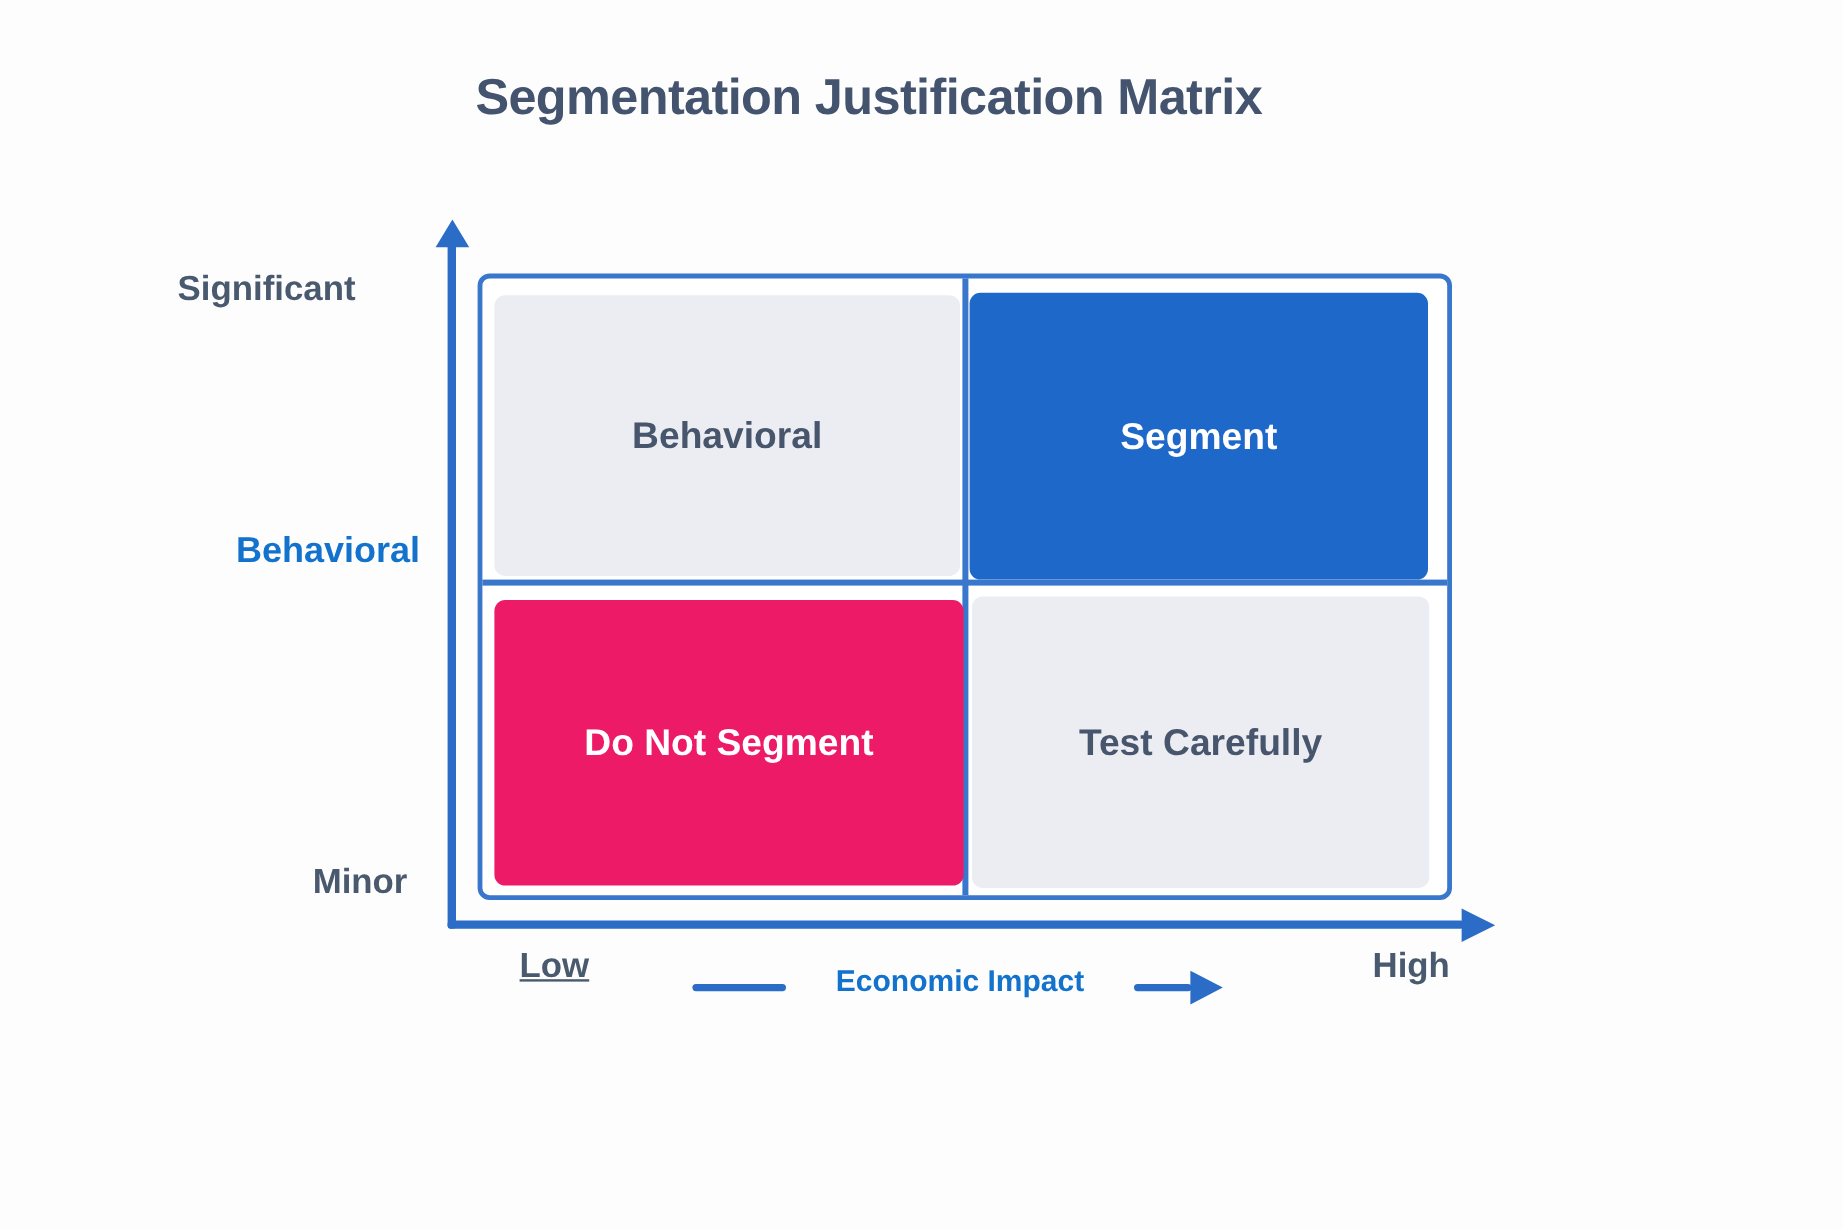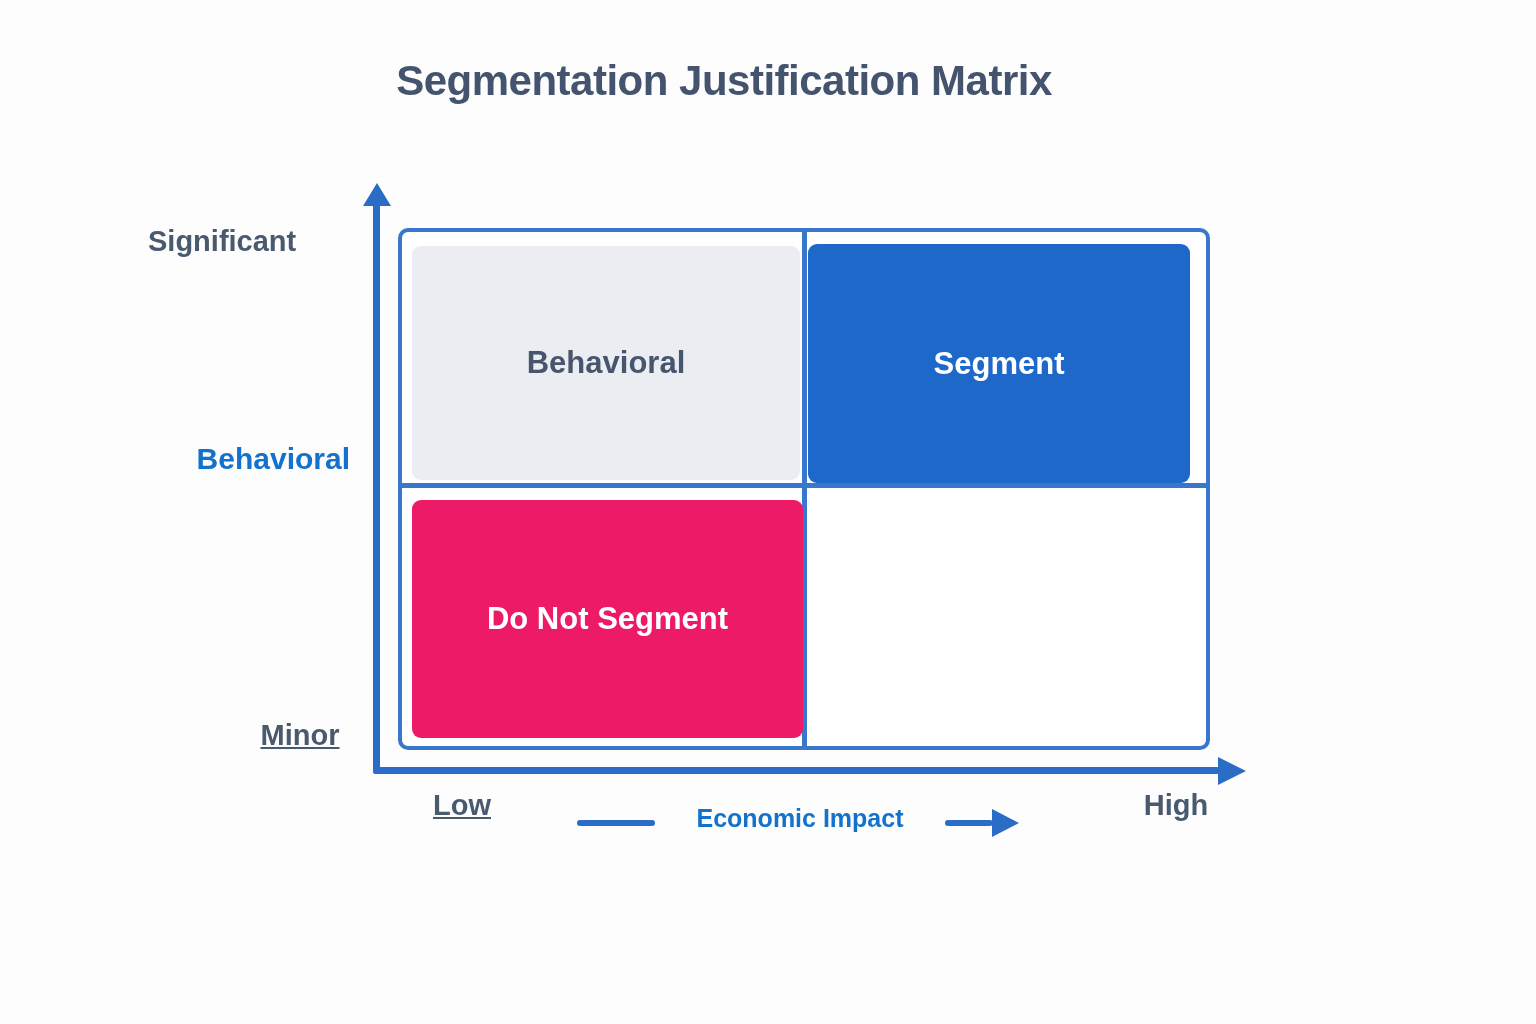--- a/index.html
+++ b/index.html
@@ -66,21 +66,21 @@
     position:absolute;left:1218px;top:757px;width:0;height:0;
     border-top:14px solid transparent;border-bottom:14px solid transparent;
     border-left:28px solid #2A6CC6;
   }
 
   
   .tick-label{
     position:absolute;color:#4A5A6E;font-weight:700;font-size:29px;
   }
   .lbl-significant{left:148px;top:225px;width:204px;text-align:left;}
-  .lbl-minor{left:200px;top:719px;width:200px;text-align:center;text-decoration:underline;}
+  .lbl-minor{left:200px;top:719px;width:200px;text-align:center;}
   .lbl-low{left:351px;top:789px;width:140px;text-align:right;text-decoration:underline;}
   .lbl-high{left:1106px;top:789px;width:140px;text-align:center;}
 
   
   .y-axis-title{
     position:absolute;left:110px;top:437px;width:240px;
     text-align:right;color:#1272CC;font-weight:700;font-size:30px;line-height:44px;
   }
   .x-axis-title{
     position:absolute;left:655px;top:804px;width:290px;
@@ -133,15 +133,18 @@
 
     <div class="card card-conditional">
       <span>Behavioral</span>
     </div>
     <div class="card card-segment">
       <span>Segment</span>
     </div>
     <div class="card card-do-not-segment">
       <span>Do Not Segment</span>
     </div>
+    <div class="card card-test-carefully">
+      <span>Test Carefully</span>
+    </div>
   </div>
 
 </div>
 
 </body></html>

